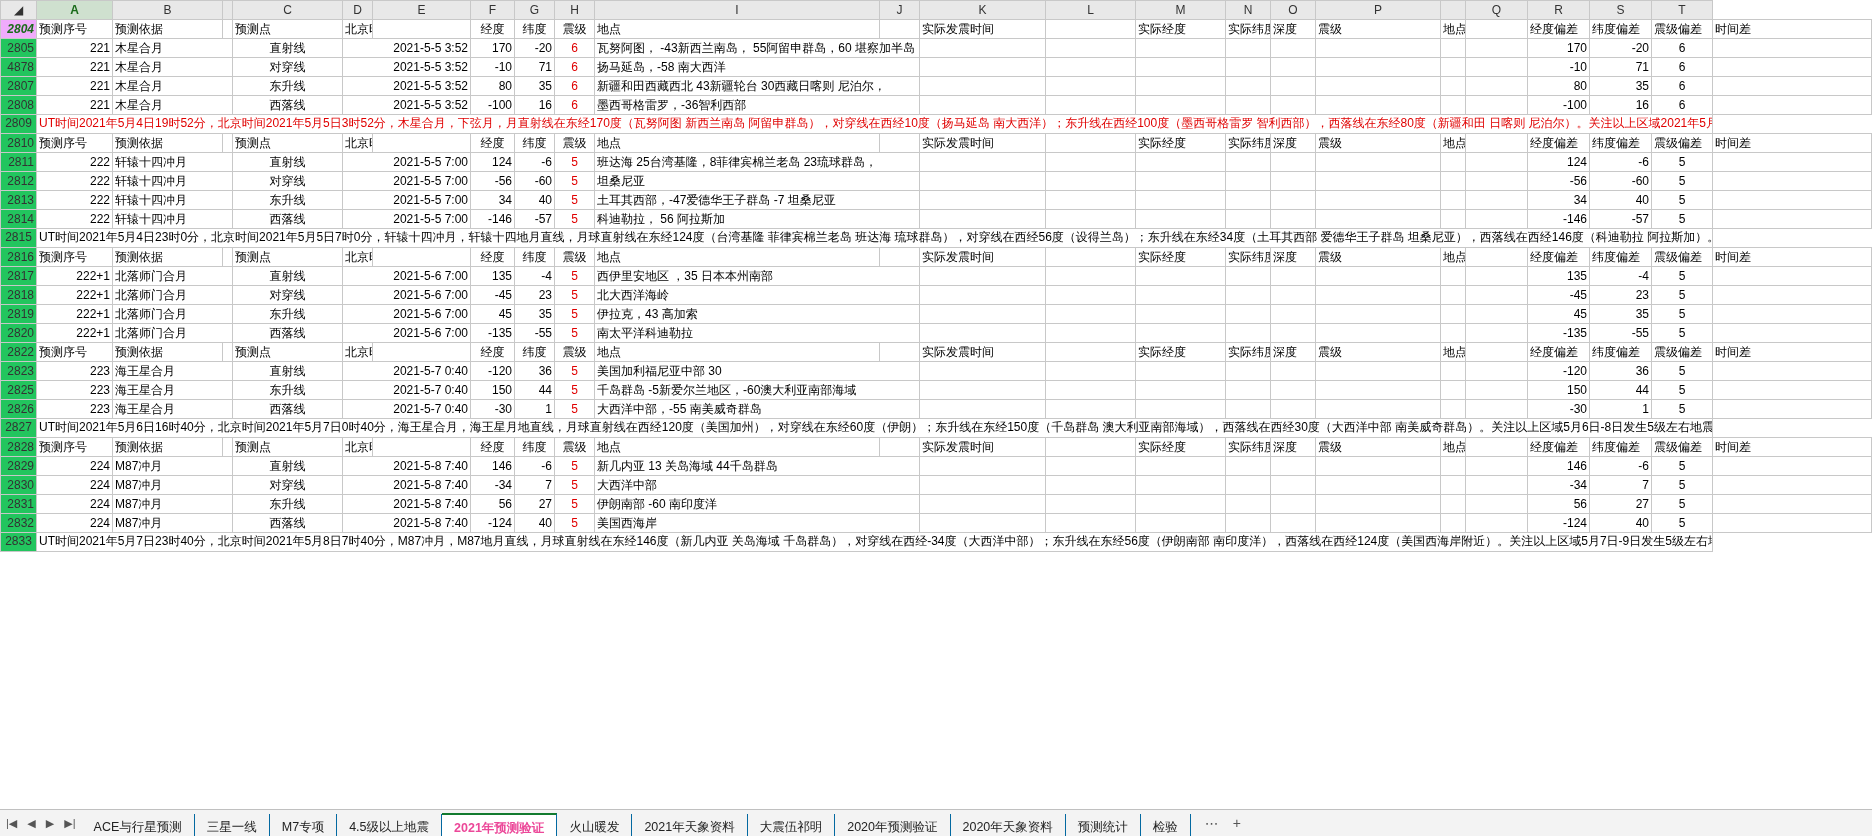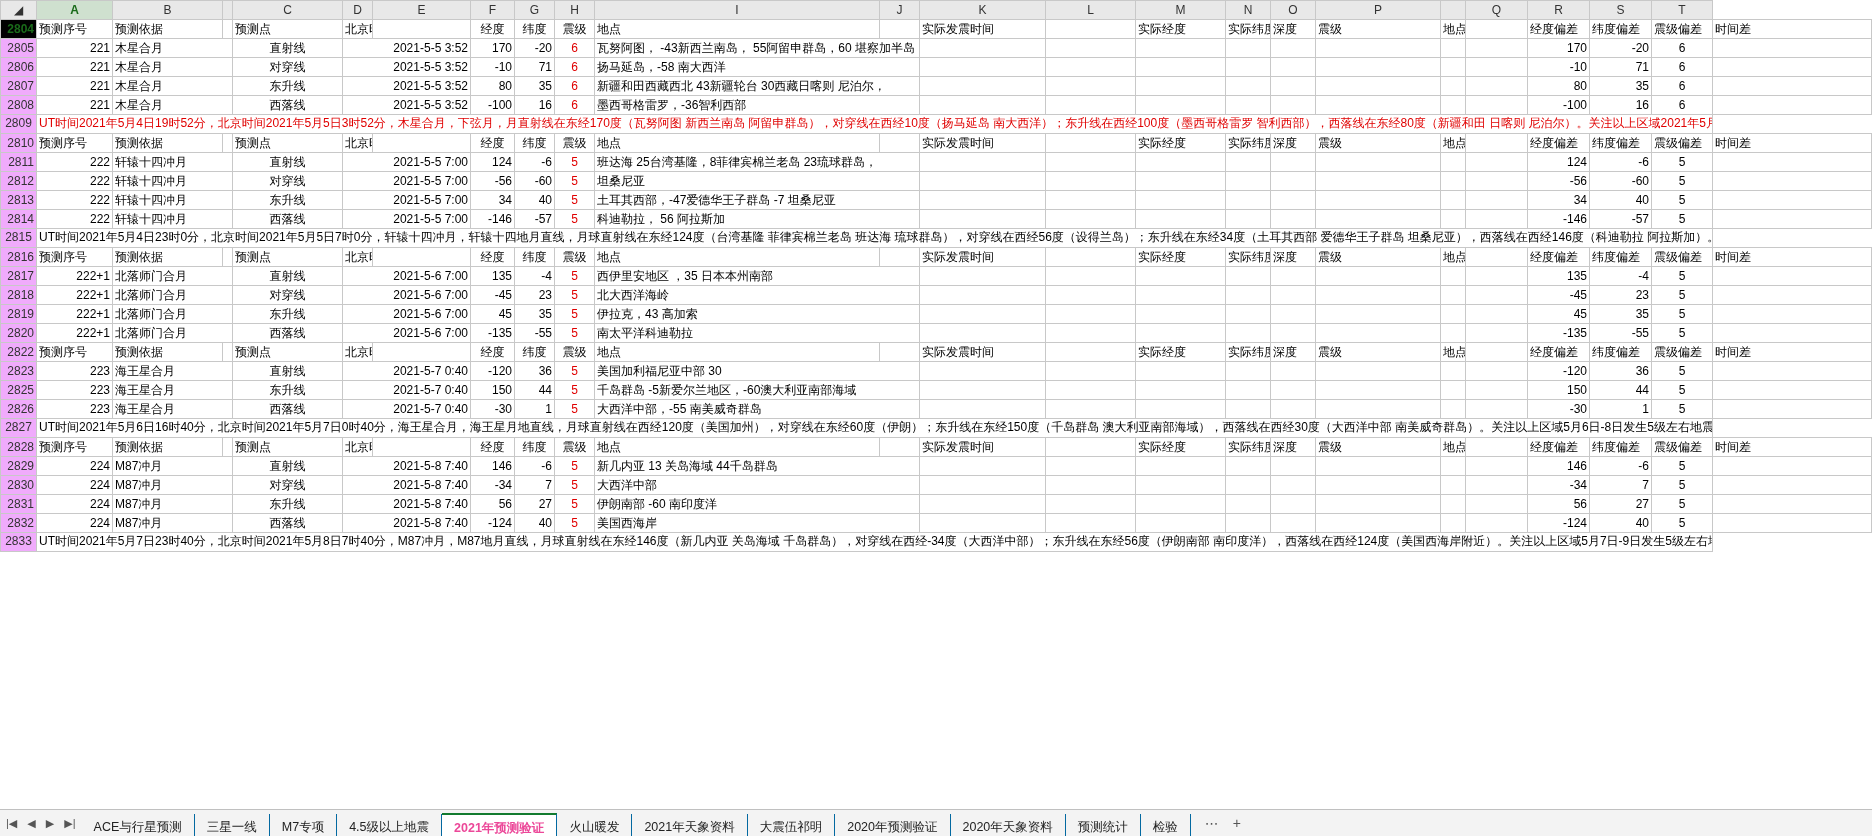--- a/index.html
+++ b/index.html
@@ -5,23 +5,23 @@
   html,body{margin:0;padding:0;background:#fff;}
   body{font-family:"Liberation Sans","DejaVu Sans",sans-serif;font-size:12px;color:#000;
        width:1872px;height:836px;overflow:hidden;}
   .sheet{width:1872px;height:836px;display:flex;flex-direction:column;}
   table.grid{border-collapse:collapse;table-layout:fixed;width:1872px;}
   table.grid td,table.grid th{border:1px solid #c8c8c8;padding:0 2px;height:18px;
        overflow:hidden;white-space:nowrap;font-weight:normal;font-size:12px;vertical-align:middle;}
   
   .colhdr td{background:#e8e8e8;text-align:center;color:#333;border:1px solid #b0b0b0;font-size:12px;height:16px;}
   .colhdr td.sel{background:#cfe0cf;color:#1a6b1a;font-weight:bold;}
-  .rowhdr{background:#f0abfc;text-align:right;color:#333;border:1px solid #b0b0b0;width:36px;
+  .rowhdr{background:#22c55e;text-align:right;color:#333;border:1px solid #b0b0b0;width:36px;
           padding-right:3px;font-size:12px;}
-  .rowhdr.sel{background:#000000;color:#1a6b1a;font-weight:bold;}
+  .rowhdr.sel{background:#f0abfc;color:#1a6b1a;font-weight:bold;font-style:italic;}
   .r{text-align:right;}
   .c{text-align:center;}
   .l{text-align:left;}
   .b{font-weight:bold;}
   .red{color:#e00000;}
   .note td{font-size:12.5px;white-space:normal;line-height:1.45;text-align:center;padding:2px 6px;margin-left:38px;}
   .note-red{color:#e00000;font-weight:bold;}
   .hdrow td{font-size:12px;}
   .tallnote td{height:42px;}
   
@@ -137,21 +137,21 @@
           <td class="l"></td>
           <td class="l"></td>
           <td class="l"></td>
           <td class="l"></td>
           <td class="r">170</td>
           <td class="r">-20</td>
           <td class="c">6</td>
           <td class="l"></td>
         </tr>
         <tr>
-          <td class="rowhdr">2806</td>
+          <td class="rowhdr">4878</td>
           <td class="r">221</td>
           <td class="l" colspan="2">木星合月</td>
           <td class="c">对穿线</td>
           <td class="r" colspan="2">2021-5-5  3:52</td>
           <td class="r">-10</td>
           <td class="r">71</td>
           <td class="c b red">6</td>
           <td class="l" colspan="2">扬马延岛，-58  南大西洋</td>
           <td class="l"></td>
           <td class="l"></td>

